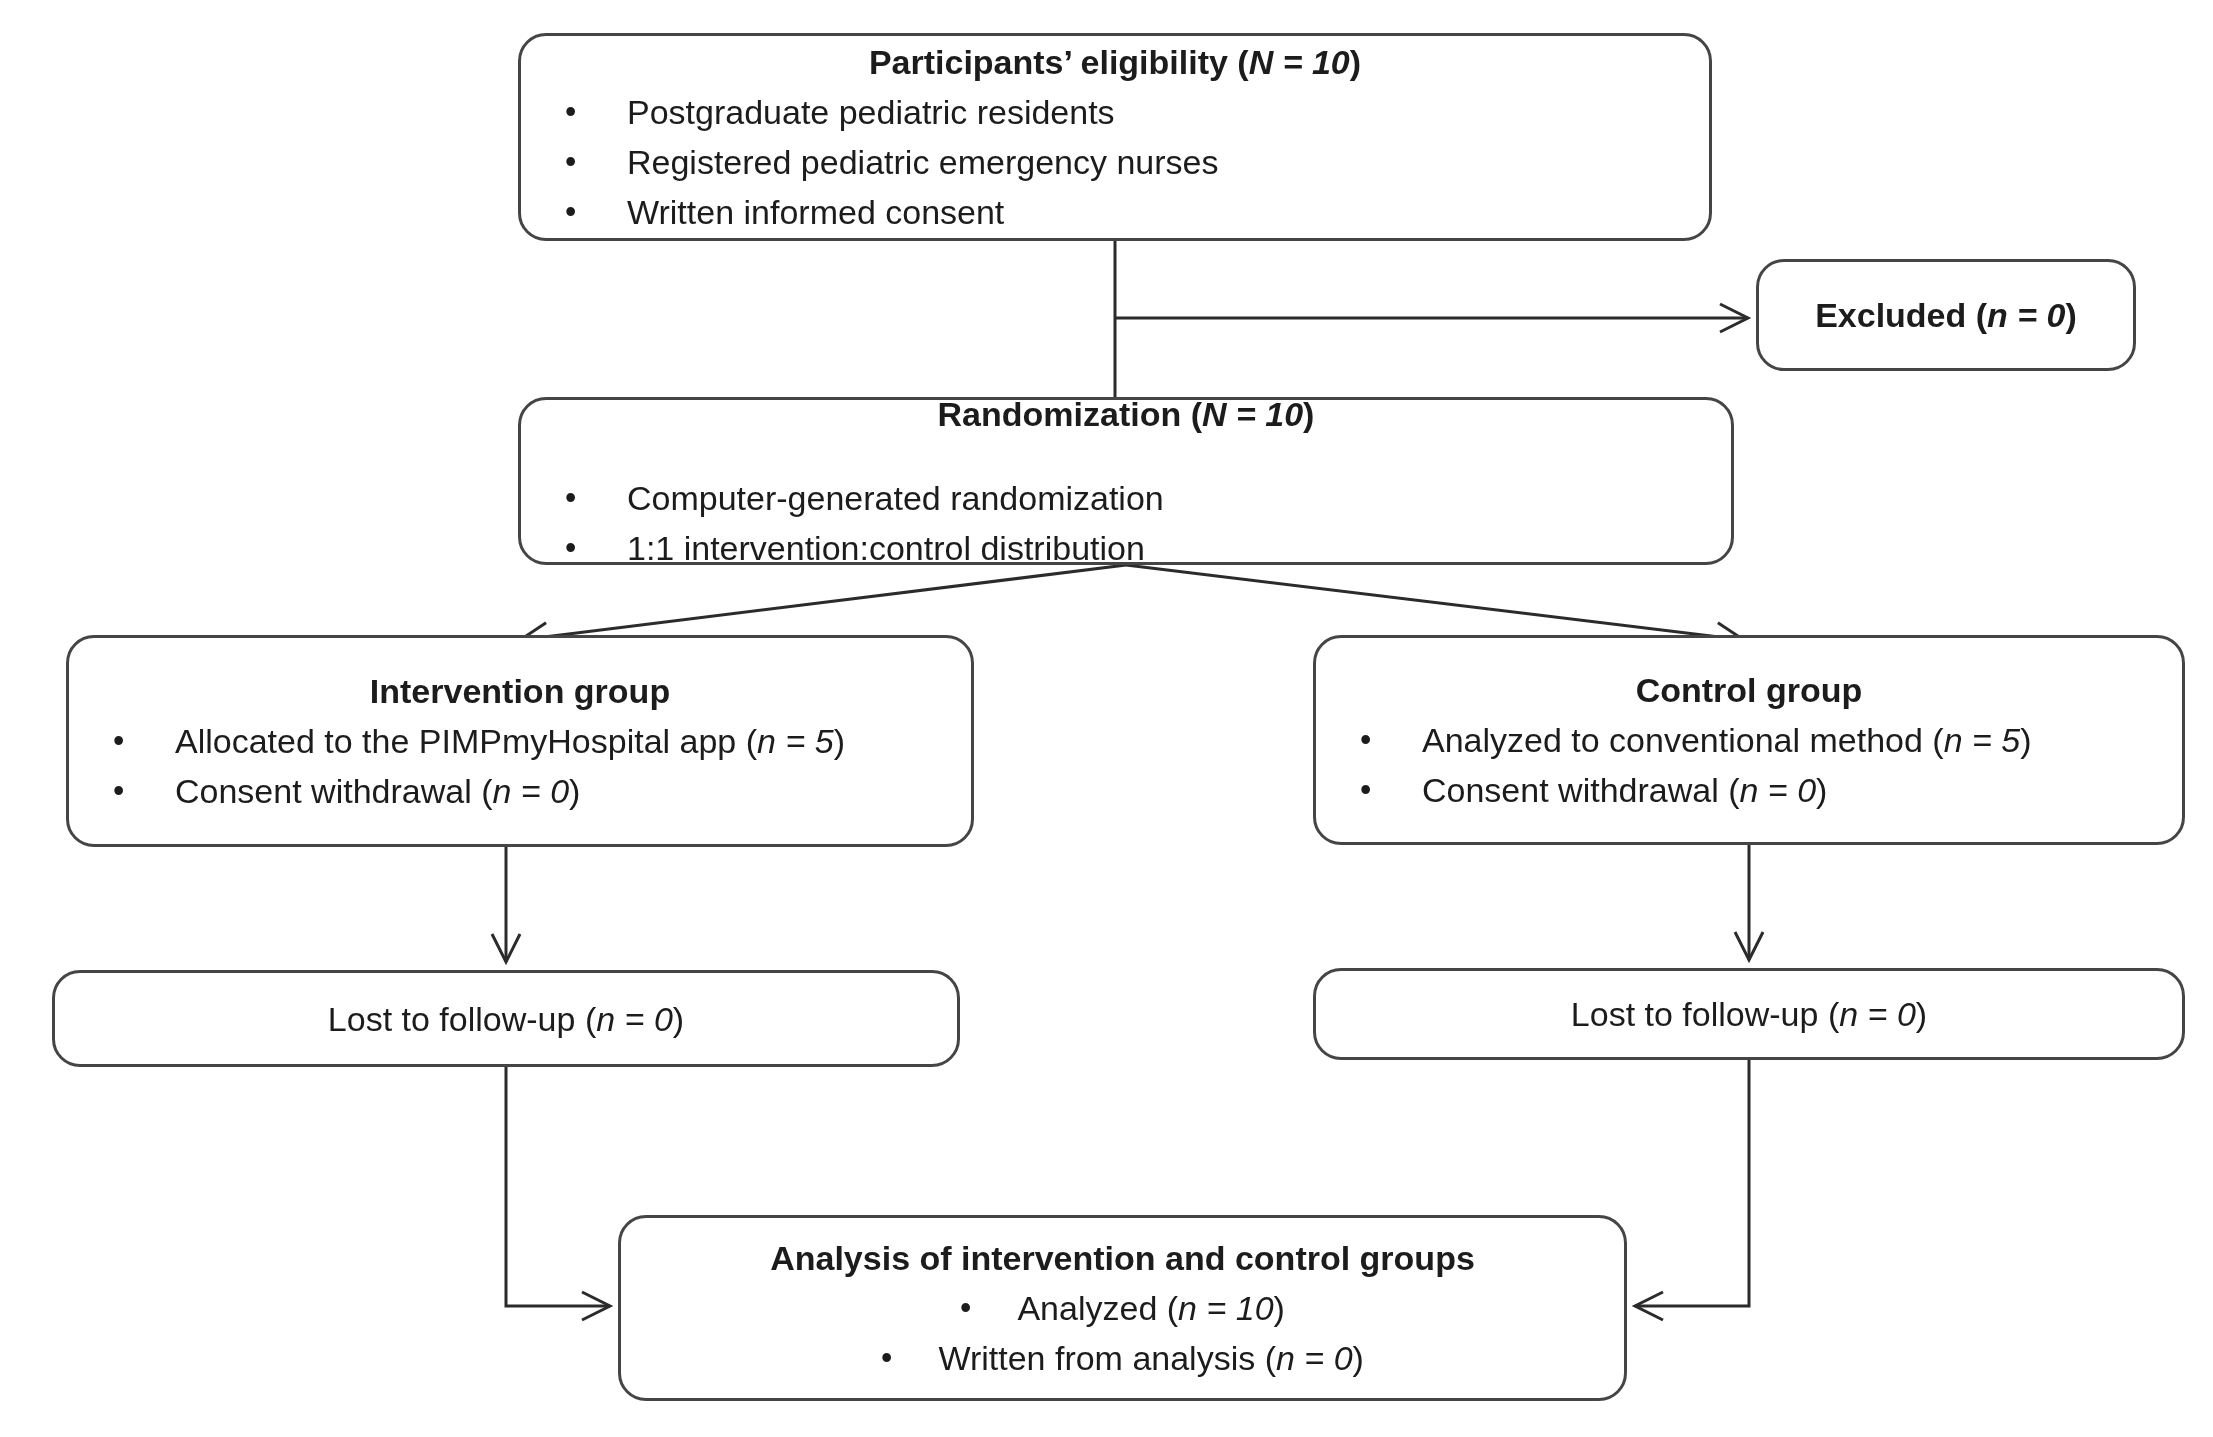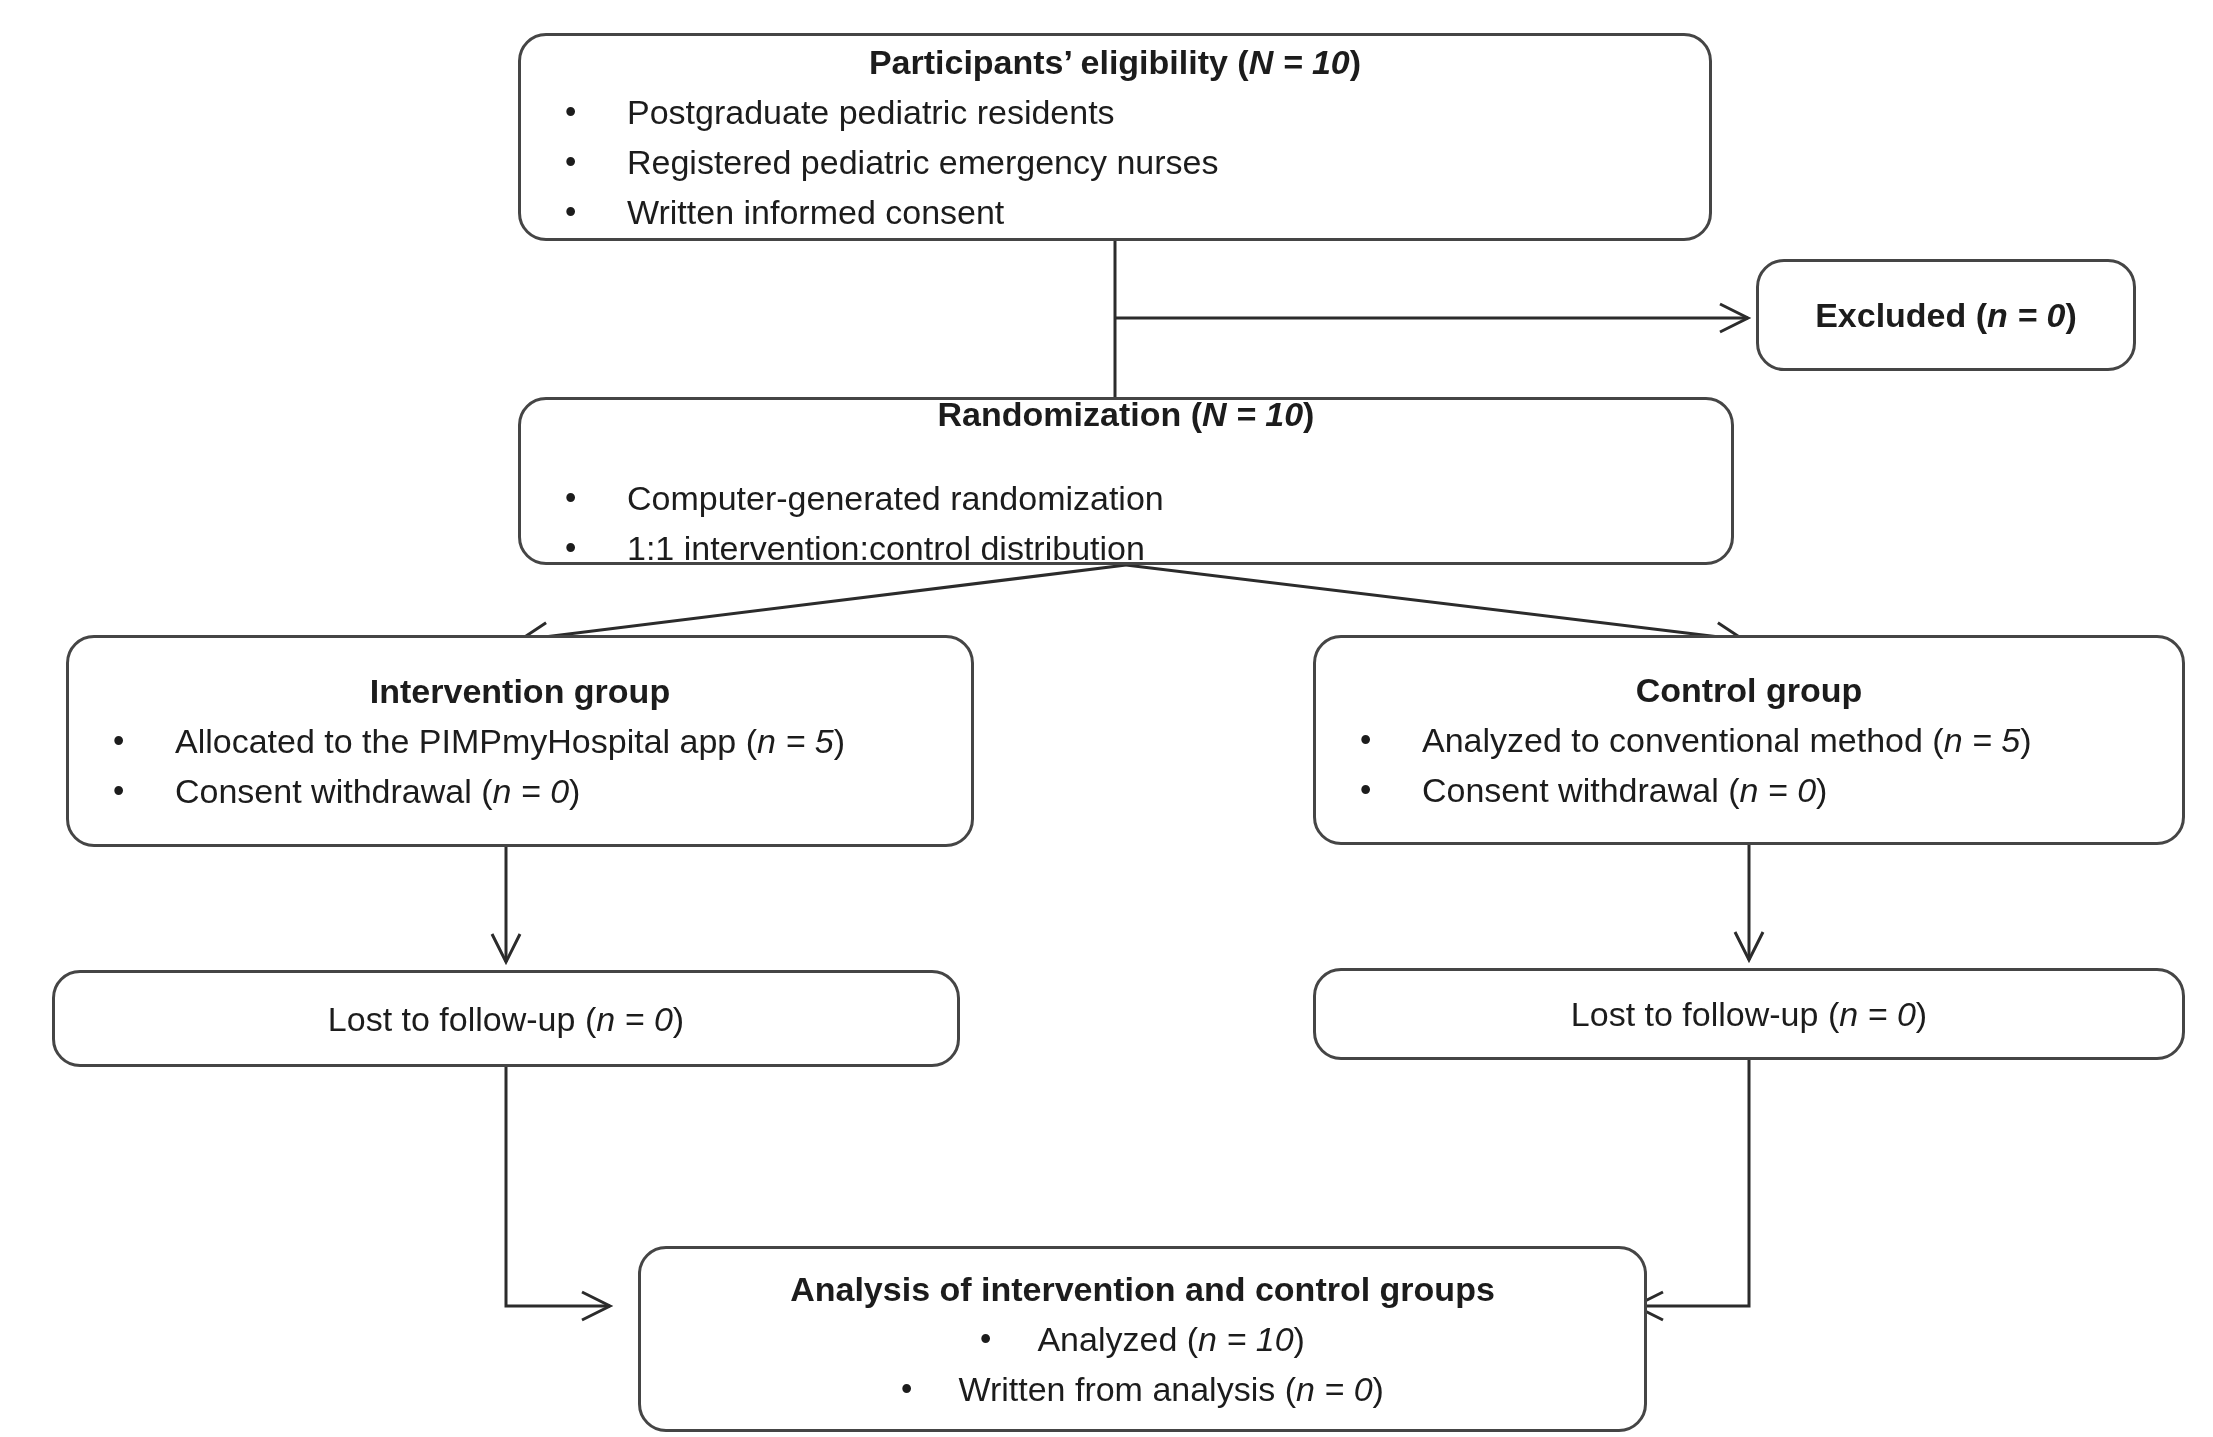--- a/index.html
+++ b/index.html
@@ -42,21 +42,21 @@
   ul.list.centered li .bullet{flex:0 0 auto;margin-right:46px;}
 
   
   #box-eligibility { left:518px;  top:33px;   width:1194px; height:208px; }
   #box-excluded    { left:1756px; top:259px;  width:380px;  height:112px; }
   #box-randomization{left:518px;  top:397px;  width:1216px; height:168px;gap:34px; }
   #box-intervention{ left:66px;   top:635px;  width:908px;  height:212px; }
   #box-control     { left:1313px; top:635px;  width:872px;  height:210px; }
   #box-lost-left   { left:52px;   top:970px;  width:908px;  height:97px;  }
   #box-lost-right  { left:1313px; top:968px;  width:872px;  height:92px;  }
-  #box-analysis    { left:618px;  top:1246px; width:1009px; height:186px;margin-left:20px; }
+  #box-analysis    { left:618px;  top:1215px; width:1009px; height:186px; }
 </style>
 </head>
 <body>
 
 <div id="canvas">
 
   <svg id="connectors" viewBox="0 0 2213 1437" xmlns="http://www.w3.org/2000/svg">
     <defs>
       <marker id="chev" markerUnits="userSpaceOnUse" markerWidth="44" markerHeight="44" refX="34" refY="20" orient="auto">
         <path d="M6,6 L34,20 L6,34" fill="none" stroke="#2b2b2b" stroke-width="3.4"></path>

